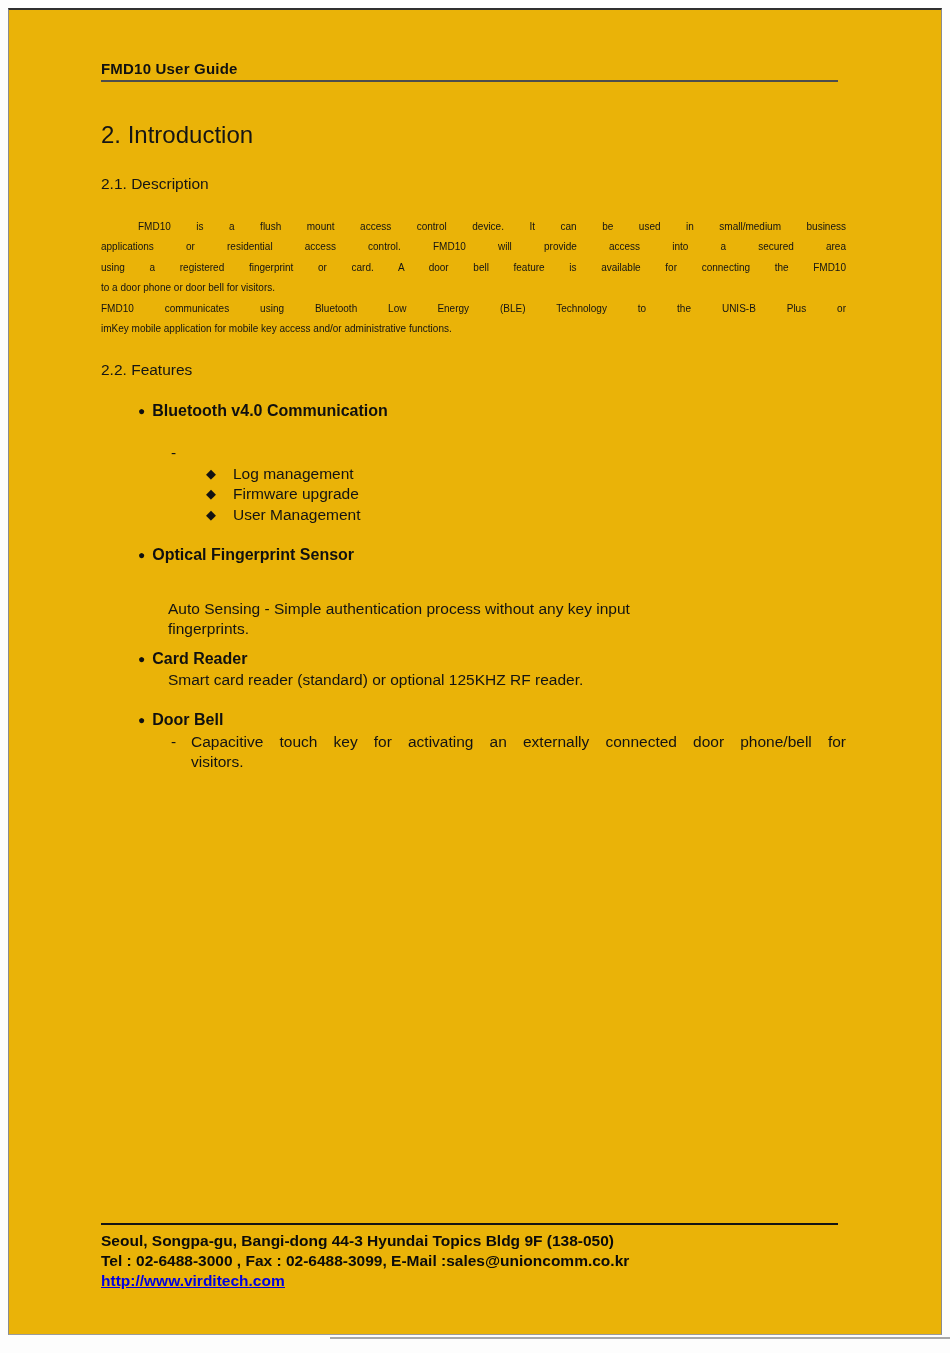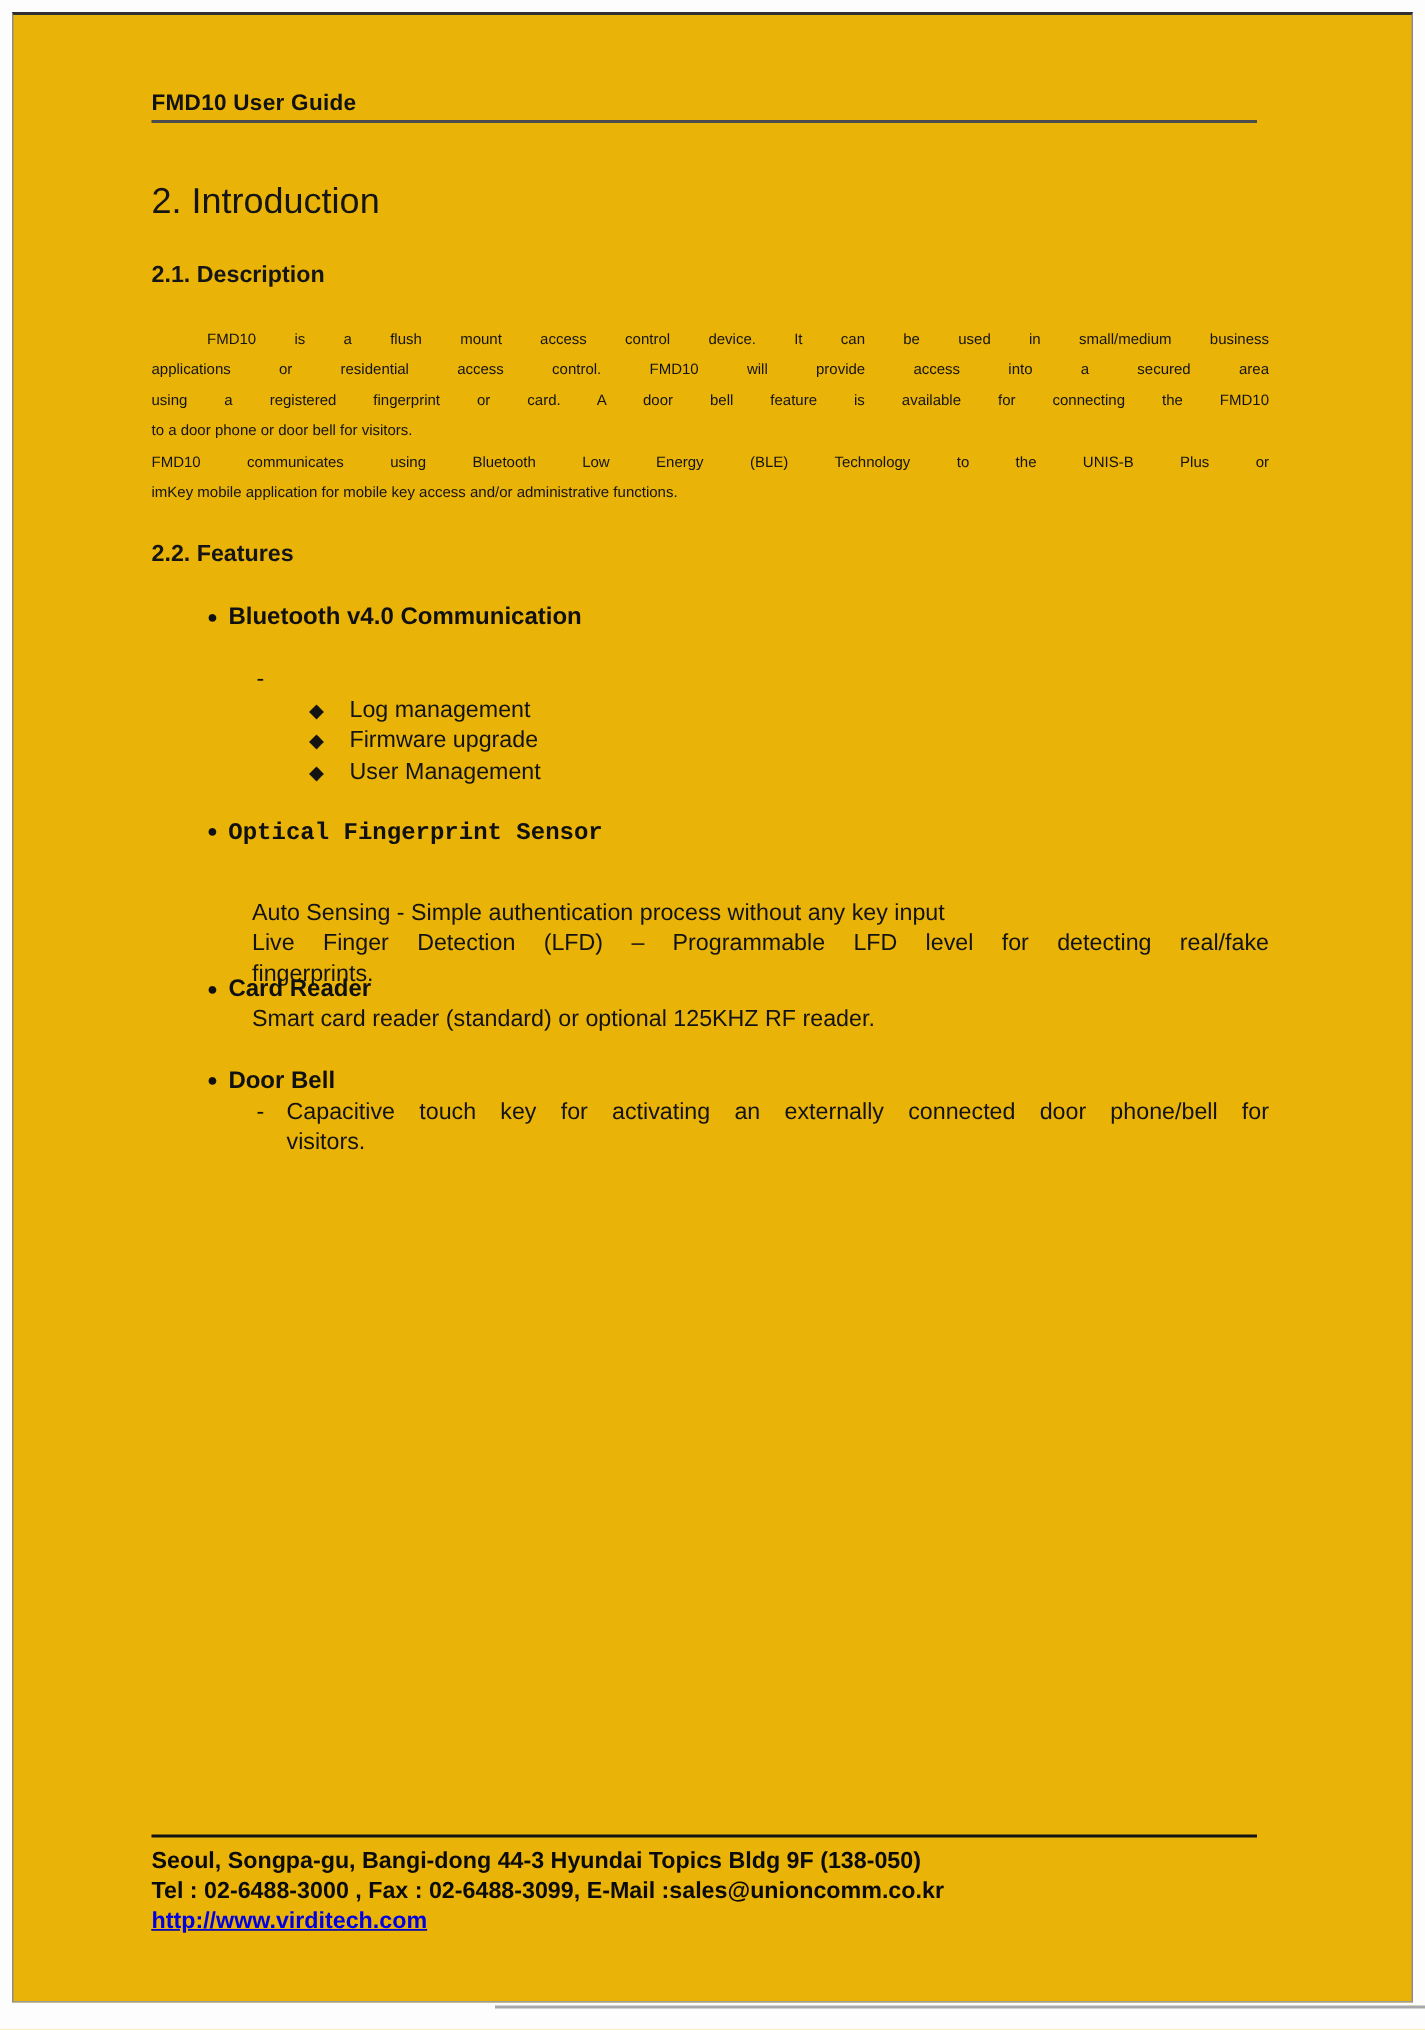--- a/index.html
+++ b/index.html
@@ -3,30 +3,30 @@
 <meta charset="utf-8">
 <style>
   html,body{margin:0;padding:0;background:#fdfdfd;}
   body{width:950px;height:1353px;position:relative;font-family:"Liberation Sans",sans-serif;color:#111;overflow:hidden;}
   .page-frame{position:absolute;left:8px;top:8px;width:932px;height:1324px;background:#eab308;
     border-left:1px solid #8c8c8c;border-right:1px solid #8c8c8c;border-bottom:1px solid #9c9c9c;border-top:2px solid #2f2f2f;}
   .abs{position:absolute;}
   .doc-header{left:92px;top:50px;font-size:15px;font-weight:bold;letter-spacing:0.2px;}
   .header-rule{left:92px;top:70px;width:737px;height:2px;background:#4d4d4d;}
   .page-title{left:92px;top:111px;font-size:24px;font-weight:400;color:#151515;}
-  .sec-heading{font-size:15.5px;font-weight:700;color:#151515;}
+  .sec-heading{font-size:15.5px;font-weight:400;color:#151515;}
   .h-desc{left:92px;top:165px;}
   .h-feat{left:92px;top:351px;}
   .body-col{left:92px;width:745px;font-size:10px;line-height:20.4px;color:#131313;}
   .para-block{top:207px;}
   .jline{text-align:justify;text-align-last:justify;}
   .indent{text-indent:37px;}
   .feat{left:92px;width:745px;font-size:15.5px;line-height:20.4px;color:#131313;}
   .f-bt{top:391px;} .f-bt-dash{top:433px;} .f-bt-subs{top:454px;}
-  .f-op-title{top:535px;font-family:Liberation Mono, monospace;} .f-op-body{top:589px;}
+  .f-op-title{top:535px;} .f-op-body{top:589px;}
   .f-cr-title{top:639px;} .f-cr-body{top:660px;}
   .f-db-title{top:700px;} .f-db-body{top:722px;}
   .feature-title{padding-left:37px;font-weight:bold;font-size:16px;color:#101010;}
   .bullet{font-size:12px;margin-right:7px;vertical-align:1px;}
   .dash-row{display:flex;padding-left:70px;}
   .dash{flex:0 0 20px;}
   .dash-text{flex:1;}
   .diamond-row{display:flex;padding-left:105px;}
   .diamond{flex:0 0 27px;font-size:13px;}
   .sub-body{padding-left:67px;}
@@ -87,21 +87,20 @@
       <span class="diamond">◆</span>
       <span>User Management</span>
     </div>
   </div>
 
   <div class="abs feat f-op-title">
     <div class="feature-title"><span class="bullet">●</span><span>Optical Fingerprint Sensor</span></div>
   </div>
   <div class="abs feat f-op-body">
     <div class="sub-body">Auto Sensing - Simple authentication process without any key input</div>
-    <div class="sub-body jline">Live Finger Detection (LFD) – Programmable LFD level for detecting real/fake</div>
     <div class="sub-body">fingerprints.</div>
   </div>
 
   <div class="abs feat f-cr-title">
     <div class="feature-title"><span class="bullet">●</span><span>Card Reader</span></div>
   </div>
   <div class="abs feat f-cr-body">
     <div class="sub-body">Smart card reader (standard) or optional 125KHZ RF reader.</div>
   </div>
 

